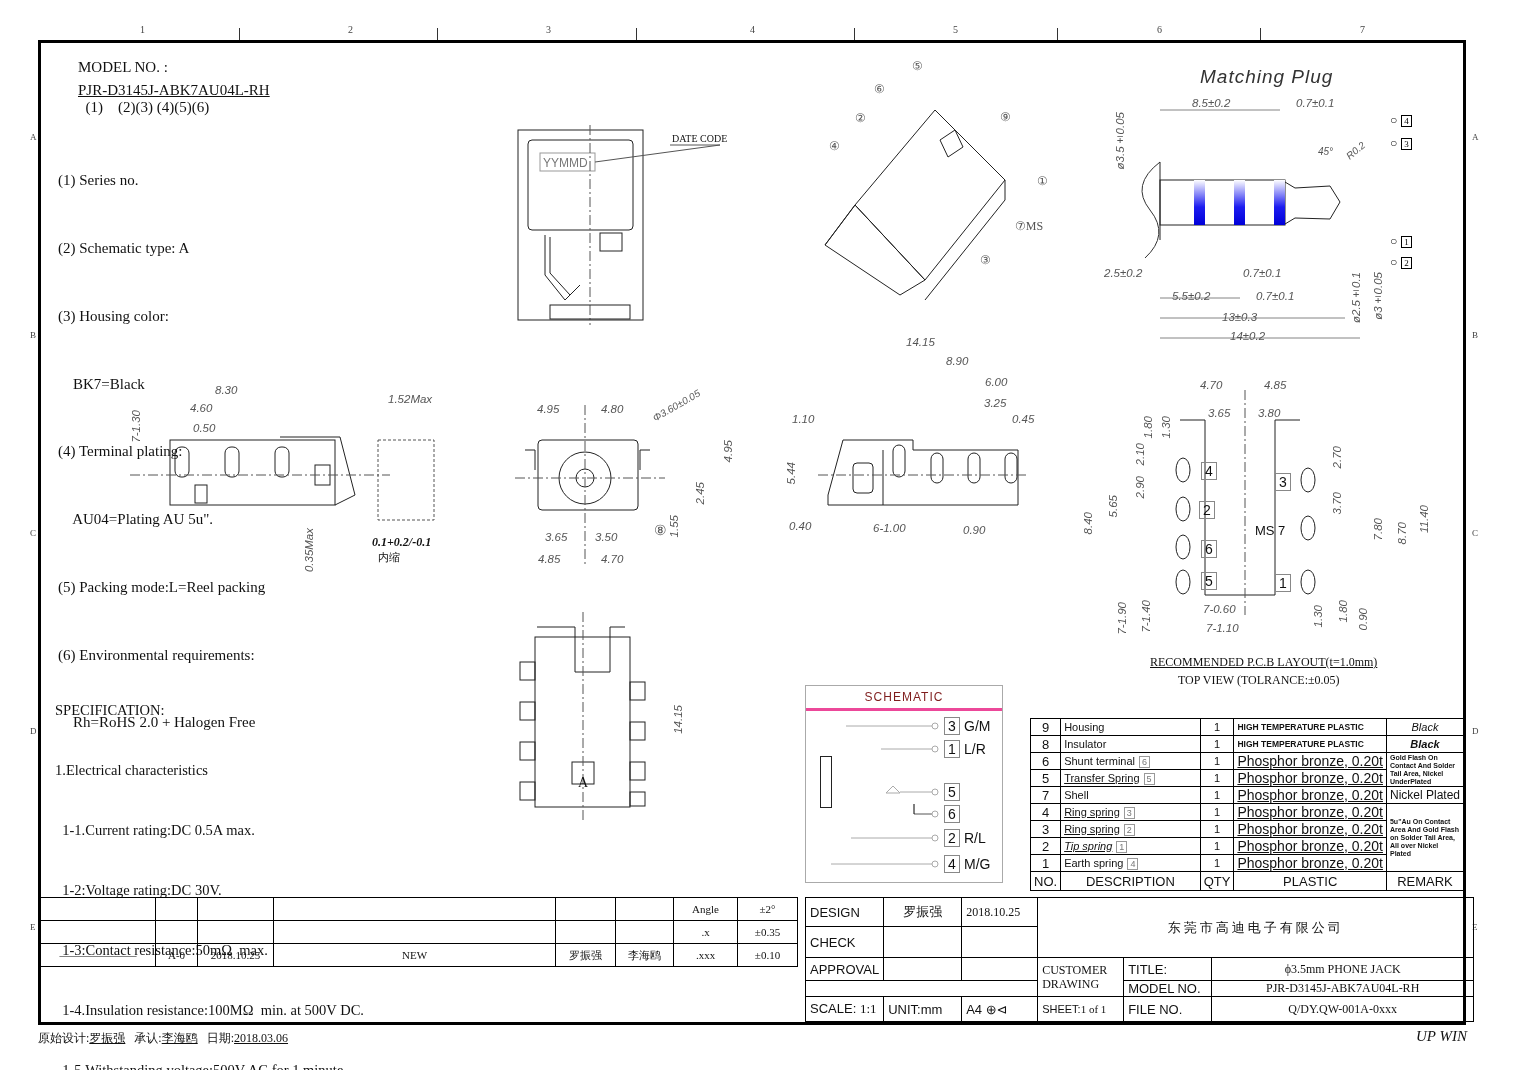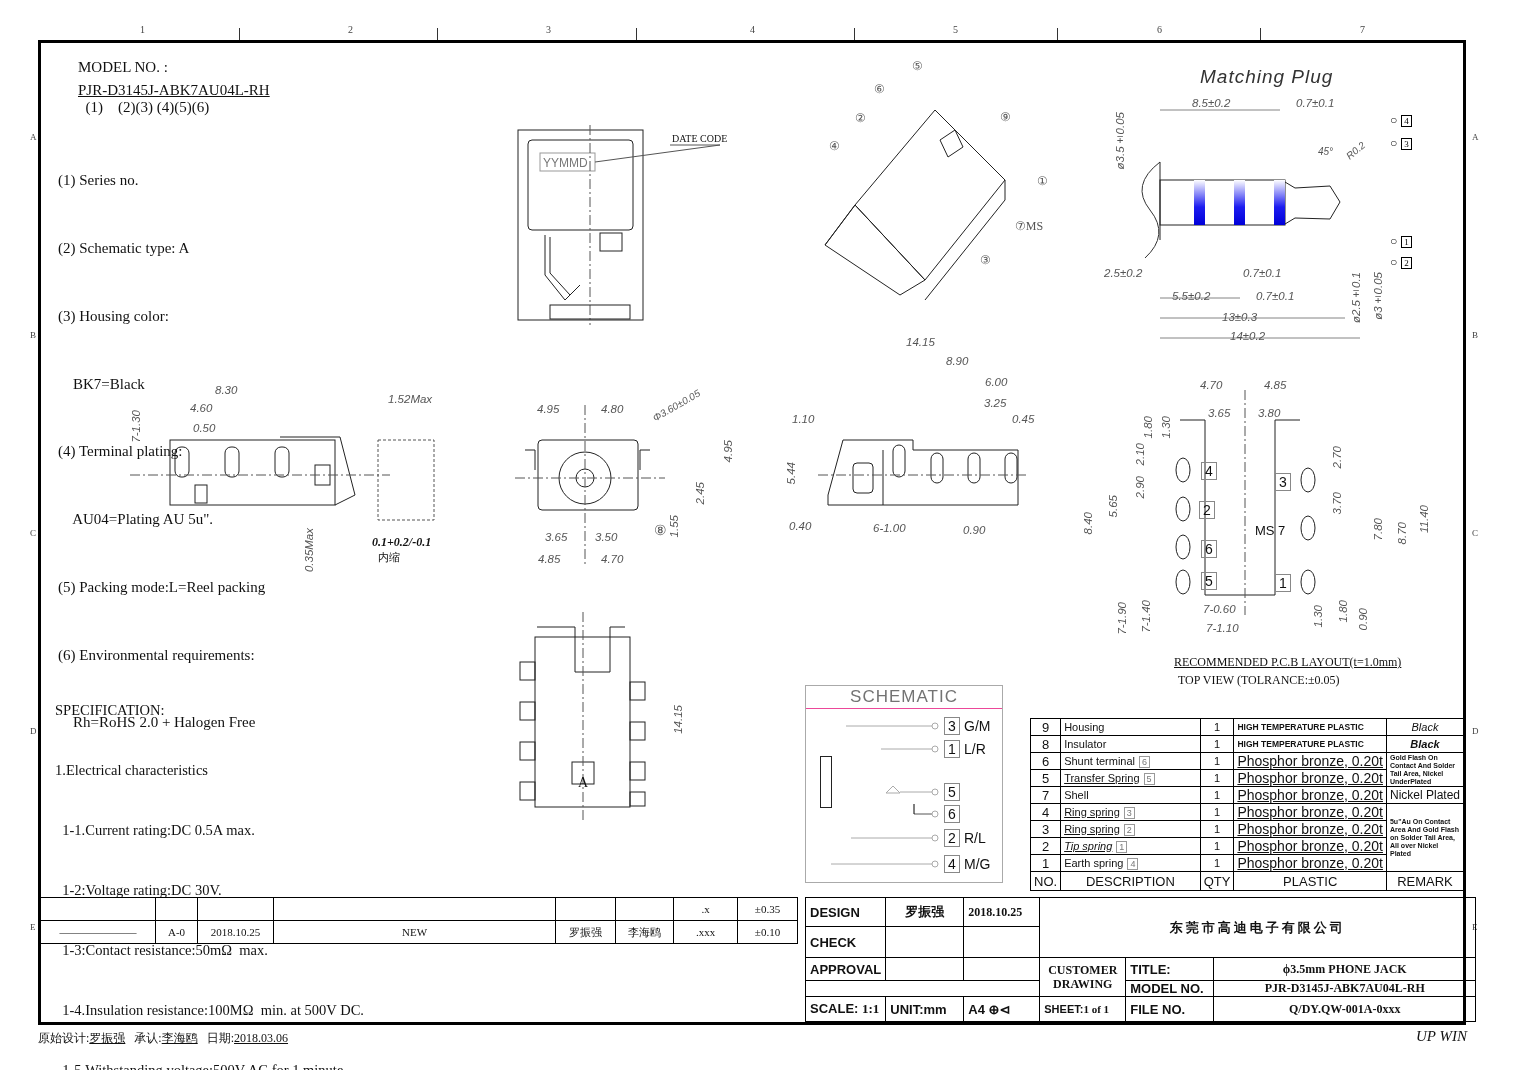--- a/index.html
+++ b/index.html
@@ -26,26 +26,26 @@
   .bom td.qty{width:22px;text-align:center;}
   .bom td.mat{font-size:14px;}
   .bom td.rem{font-size:7px;line-height:8px;white-space:normal;}
   .bom .hdr td{font-size:13px;text-align:center;height:18px;}
   .box{display:inline-block;border:1px solid #999;font-size:9px;padding:0 2px;margin-left:4px;color:#777;}
   
   .rev{position:absolute;left:40px;top:897px;font-family:"Liberation Serif",serif;}
   .rev td{border:1px solid #000;height:22px;font-size:11px;text-align:center;padding:0;}
   .rev .lbl td{font-family:"Liberation Sans",sans-serif;font-size:14px;height:26px;}
   .title-block{position:absolute;left:805px;top:897px;font-family:"Liberation Sans",sans-serif;}
-  .title-block td{border:1px solid #000;font-size:13px;padding:0 4px;font-weight:bold;}
+  .title-block td{border:1px solid #000;font-size:13px;padding:0 4px;}
   .company{font-family:"DejaVu Serif",serif;font-size:32px;letter-spacing:3px;text-align:center;}
   .footer{position:absolute;left:38px;top:1030px;font-size:12px;}
   .upwin{position:absolute;right:48px;top:1028px;font-style:italic;font-size:15px;font-family:"Liberation Serif",serif;}
   .schem{position:absolute;left:805px;top:685px;width:196px;height:196px;border:1px solid #aaa;font-family:"Liberation Sans",sans-serif;}
-  .schem .ttl{text-align:center;color:#737373;font-size:17px;letter-spacing:1px;border-bottom:1px solid #ec4899;height:22px;line-height:22px;}
+  .schem .ttl{text-align:center;color:#7f1d1d;font-size:12px;letter-spacing:1px;border-bottom:3px solid #ec4899;height:22px;line-height:22px;}
   .pin{position:absolute;font-size:14px;}
   .pinbox{display:inline-block;border:1px solid #888;width:14px;text-align:center;margin-right:4px;}
   .matching{position:absolute;left:1200px;top:66px;font-family:"Liberation Sans",sans-serif;font-style:italic;font-size:19px;color:#333;letter-spacing:1px;}
   svg{position:absolute;overflow:visible;}
 </style>
 </head>
 <body>
 
 <div>
   <span class="zone-top" style="left:140px">1</span>
@@ -328,21 +328,21 @@
   <span class="dim dimv" style="left:1372px;top:518px">7.80</span>
   <span class="dim dimv" style="left:1396px;top:522px">8.70</span>
   <span class="dim dimv" style="left:1418px;top:505px">11.40</span>
   <span class="pin sans" style="left:1201px;top:462px"><span class="pinbox">4</span></span>
   <span class="pin sans" style="left:1199px;top:501px"><span class="pinbox">2</span></span>
   <span class="pin sans" style="left:1201px;top:540px"><span class="pinbox">6</span></span>
   <span class="pin sans" style="left:1201px;top:572px"><span class="pinbox">5</span></span>
   <span class="pin sans" style="left:1275px;top:473px"><span class="pinbox">3</span></span>
   <span class="pin sans" style="left:1255px;top:523px;font-size:13px">MS 7</span>
   <span class="pin sans" style="left:1275px;top:574px"><span class="pinbox">1</span></span>
-  <div class="abs serif u" style="left:1174px;top:655px;font-size:12px">RECOMMENDED P.C.B LAYOUT(t=1.0mm)</div>
+  <div class="abs serif u" style="left:1150px;top:655px;font-size:12px">RECOMMENDED P.C.B LAYOUT(t=1.0mm)</div>
   <div class="abs serif" style="left:1178px;top:673px;font-size:12px">TOP VIEW (TOLRANCE:±0.05)</div>
 </div>
 
 <div class="schem">
   <div class="ttl">SCHEMATIC</div>
   <div class="abs" style="left:14px;top:70px;width:10px;height:50px;border:1px solid #222"></div>
   <svg style="left:0;top:0" width="196" height="196">
     <g stroke="#aaa" fill="none">
       <line x1="40" y1="40" x2="126" y2="40"></line>
         <circle cx="129" cy="40" r="3"></circle>
@@ -451,20 +451,30 @@
       <col style="width:115px">
       <col style="width:42px">
       <col style="width:76px">
       <col style="width:282px">
       <col style="width:60px">
       <col style="width:58px">
       <col style="width:64px">
       <col style="width:60px">
     </colgroup>
   <tbody>
+      <tr>
+        <td></td>
+        <td></td>
+        <td></td>
+        <td></td>
+        <td></td>
+        <td></td>
+        <td>Angle</td>
+        <td>±2°</td>
+      </tr>
   <tr>
         <td></td>
         <td></td>
         <td></td>
         <td></td>
         <td></td>
         <td></td>
         <td>.x</td>
         <td>±0.35</td>
       </tr>
@@ -499,21 +509,21 @@
   </tr>
   <tr>
         <td rowspan="1" style="height:30px">CHECK</td>
         <td></td>
         <td></td>
       </tr>
   <tr>
     <td rowspan="1" style="height:22px">APPROVAL</td>
         <td></td>
         <td></td>
-    <td rowspan="2" class="serif" style="text-align:center;font-size:12px;line-height:14px">CUSTOMER DRAWING</td>
+    <td rowspan="2" class="serif" style="text-align:left;font-size:12px;line-height:14px">CUSTOMER DRAWING</td>
     <td>TITLE:</td>
     <td class="serif" style="text-align:center;font-size:12px">ϕ3.5mm PHONE JACK</td>
   </tr>
   <tr>
     <td style="height:0;padding:0;border-top:none" colspan="3"></td>
     <td>MODEL NO.</td>
     <td class="serif" style="text-align:center;font-size:12px">PJR-D3145J-ABK7AU04L-RH</td>
   </tr>
   <tr>
     <td style="height:24px"><span>SCALE:</span> <span class="serif">1:1</span></td>

